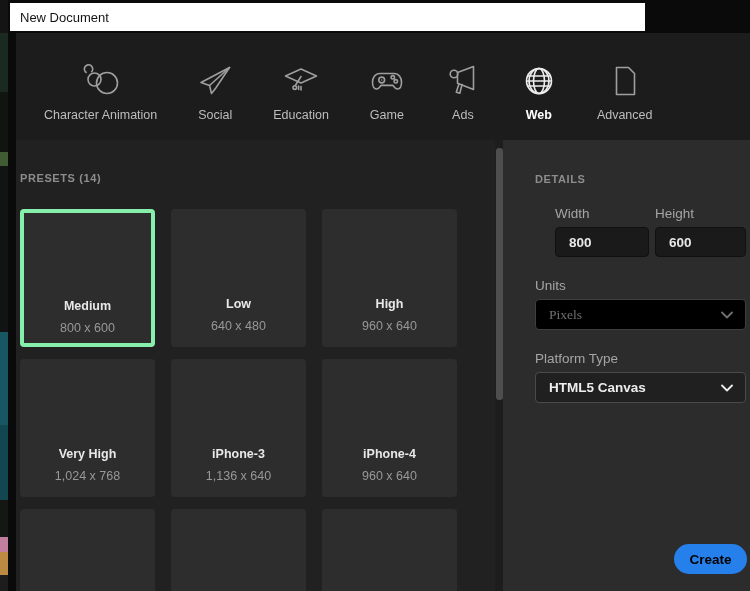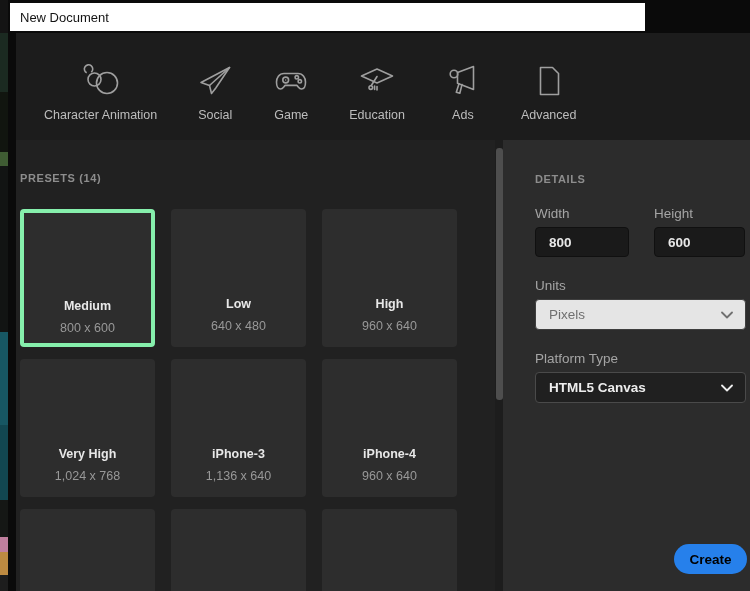--- a/index.html
+++ b/index.html
@@ -51,29 +51,29 @@
   .scrollbar { width:8px; height:451px; background:#1d1d1d; position:relative; }
   .scroll-thumb { position:absolute; left:0.5px; top:8px; width:7px; height:252px;
                   background:#4e4e4e; border-radius:3px; }
 
   
   .details { position:relative; width:253px; height:451px; background:#2c2c2c; padding:33px 10px 4px 32px; }
   .details-header { font-size:11px; font-weight:bold; letter-spacing:.6px; color:#8d8d8d; }
   .field-label { display:block; font-size:13.5px; color:#a5a5a5; }
   .dim-row { margin-top:21px; display:flex; }
   .dim-col { display:flex; flex-direction:column; }
-  .dim-col.first { width:119px; }
+  .dim-col.first { width:119px;margin-left:20px; }
   .text-input { margin-top:6px; height:30px; background:#1a1a1a; border:1px solid #101010;
                 border-radius:4px; color:#e8e8e8; font-weight:bold; font-size:13.5px;
                 font-family:"Liberation Sans",sans-serif; padding:0 0 0 13px; outline:none; }
   .w94 { width:94px; } .w91 { width:91px; }
   .units-block { margin-top:21px; }
   .select { margin-top:6px; width:211px; height:31px; border-radius:4px; display:flex;
             align-items:center; justify-content:space-between; padding:0 12px 0 13px; cursor:pointer; }
-  .select.disabled { background:#e5e5e5; border:1px solid #3e3e3e; color:#707070; }
+  .select.disabled { background:#000000; border:1px solid #3e3e3e; color:#707070;font-family:Liberation Serif, serif; }
   .select.disabled .sel-text { font-size:13.5px; color:#707070; }
   .select.enabled { background:#202020; border:1px solid #4a4a4a; }
   .select.enabled .sel-text { font-size:13.5px; font-weight:bold; color:#ededed; }
   .select svg { width:12px; height:8px; }
   .select.disabled svg { color:#707070; }
   .select.enabled svg { color:#ededed; }
   .fr-block { margin-top:20px; }
   .pt-block { margin-top:21px; }
   .create-btn { position:absolute; left:171px; top:404px; width:73px; height:30px;
                 background:#2680eb; border:none; border-radius:15px; color:#000000;
@@ -120,53 +120,65 @@
             <svg viewBox="0 0 36 36" fill="none" stroke="currentColor" stroke-width="1.6" stroke-linejoin="round" stroke-linecap="round">
       <path d="M32.5 4.5 L4 19.5 L12.5 22.5 L14.5 30.5 L18.8 25 L32.5 4.5 Z"></path>
       <path d="M12.5 22.5 L32.5 4.5"></path>
     </svg>
           </span>
     <span class="tab-label">Social</span>
 
   </div>
         <div class="tab">
     <span class="tab-icon">
+            <svg viewBox="0 0 36 36" fill="none" stroke="currentColor" stroke-width="1.6" stroke-linejoin="round" stroke-linecap="round">
+      <path d="M18 6 L33.5 13 L18 20 L2.5 13 Z"></path>
+      <path d="M18 13.5 L12.3 22.5"></path>
+      <circle cx="11.8" cy="24.6" r="1.8"></circle>
+      <path d="M15.6 23 v3.4 M18 23.6 v3.4"></path>
+    </svg>
+          </span>
+    <span class="tab-label">Education</span>
+
+  </div>
+        <div class="tab">
+    <span class="tab-icon">
             <svg viewBox="0 0 36 36" fill="none" stroke="currentColor" stroke-width="1.6" stroke-linejoin="round">
       <path d="M11 10.5 h14 c5 0 7.5 4.5 7.5 8.5 c0 4 -1.5 7 -4 7 c-2.3 0 -3.1 -2.1 -4.6 -3.6 h-11.8 c-1.5 1.5 -2.3 3.6 -4.6 3.6 c-2.5 0 -4 -3 -4 -7 c0 -4 2.5 -8.5 7.5 -8.5 Z"></path>
       <circle cx="12.7" cy="17" r="2.9"></circle>
       <circle cx="12.7" cy="17" r="0.7" fill="currentColor" stroke="none"></circle>
       <circle cx="23.8" cy="14.3" r="1.7"></circle>
       <circle cx="26.8" cy="18.3" r="1.7"></circle>
     </svg>
           </span>
     <span class="tab-label">Game</span>
 
   </div>
         <div class="tab">
     <span class="tab-icon">
             <svg viewBox="0 0 36 36" fill="none" stroke="currentColor" stroke-width="1.6" stroke-linejoin="round" stroke-linecap="round">
-      <path d="M18 6 L33.5 13 L18 20 L2.5 13 Z"></path>
-      <path d="M18 13.5 L12.3 22.5"></path>
-      <circle cx="11.8" cy="24.6" r="1.8"></circle>
-      <path d="M15.6 23 v3.4 M18 23.6 v3.4"></path>
-    </svg>
-          </span>
-    <span class="tab-label">Education</span>
-
-  </div>
-        <div class="tab">
-    <span class="tab-icon">
-            <svg viewBox="0 0 36 36" fill="none" stroke="currentColor" stroke-width="1.6" stroke-linejoin="round" stroke-linecap="round">
       <circle cx="9" cy="11" r="3.8"></circle>
       <path d="M12.5 9.5 L28.5 3.5 L28.5 26.5 L12.5 20.2 Z"></path>
       <path d="M14 20.8 L11.3 29.3 L14.8 30.3 L17 21.6"></path>
     </svg>
           </span>
     <span class="tab-label">Ads</span>
 
+  </div>
+        <div class="tab selected">
+    <span class="tab-icon">
+            <svg viewBox="0 0 36 36" fill="none" stroke="currentColor" stroke-width="1.6">
+      <circle cx="18" cy="18" r="12.5"></circle>
+      <ellipse cx="18" cy="18" rx="5.5" ry="12.5"></ellipse>
+      <ellipse cx="18" cy="18" rx="10" ry="12.5"></ellipse>
+      <path d="M6.6 13 h22.8 M5.5 18 h25 M6.6 23 h22.8"></path>
+    </svg>
+          </span>
+    <span class="tab-label">Web</span>
+    <span class="tab-underline"></span>
   </div>
         <div class="tab">
     <span class="tab-icon">
             <svg viewBox="0 0 36 36" fill="none" stroke="currentColor" stroke-width="1.6" stroke-linejoin="round">
       <path d="M9.5 4.5 H21.5 L27.5 10.5 V31.5 H9.5 Z"></path>
     </svg>
           </span>
     <span class="tab-label">Advanced</span>
 
   </div>

